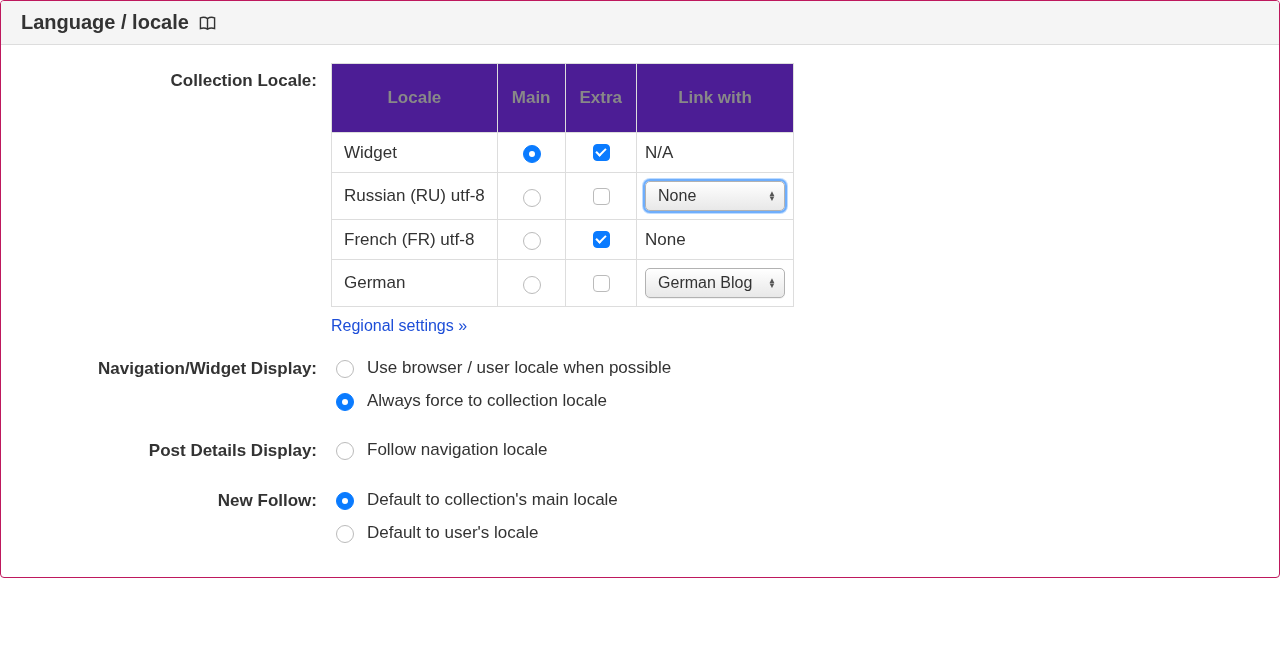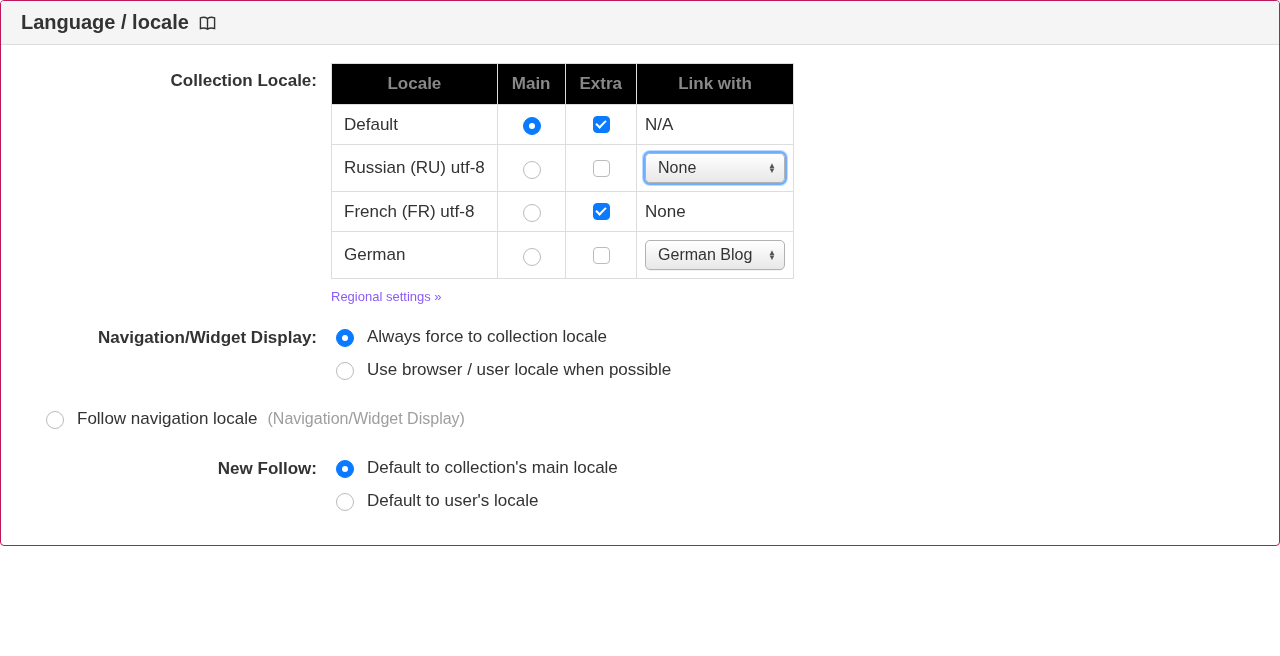--- a/index.html
+++ b/index.html
@@ -63,25 +63,25 @@
   }
   table.locale-table th,
   table.locale-table td {
     border: 1px solid #ddd;
     padding: 8px 12px;
     text-align: left;
     vertical-align: middle;
     font-size: 17px;
   }
   table.locale-table th {
-    background: #000000;
+    background: #4c1d95;
     color: #888;
     font-weight: 600;
     text-align: center;
-    padding: 10px 14px;
+    padding: 24px 14px;
   }
   table.locale-table th.locale-col { min-width: 150px; }
   table.locale-table th.main-col,
   table.locale-table th.extra-col { width: 60px; }
   table.locale-table th.link-col { min-width: 150px; text-align: center; }
   table.locale-table td.center { text-align: center; }
   table.locale-table td.link-cell { padding: 8px 8px; }
 
   
   .radio {
@@ -170,22 +170,22 @@
     font-size: 8px;
     color: #555;
     margin-left: 10px;
   }
   .mac-select .arrows::before { content: "▲"; }
   .mac-select .arrows::after  { content: "▼"; }
 
   .regional-link {
     display: inline-block;
     margin-top: 10px;
-    color: #8b5cf6;
-    font-size: 13px;
+    color: #1d4ed8;
+    font-size: 16px;
     text-decoration: none;
     cursor: pointer;
   }
 
   .radio-row {
     display: flex;
     align-items: center;
     gap: 10px;
     margin-bottom: 12px;
     font-size: 17px;
@@ -221,21 +221,21 @@
           <thead>
             <tr>
               <th class="locale-col">Locale</th>
               <th class="main-col">Main</th>
               <th class="extra-col">Extra</th>
               <th class="link-col">Link with</th>
             </tr>
           </thead>
           <tbody id="locale-tbody">
               <tr>
-                <td>Default</td>
+                <td>Widget</td>
                 <td class="center"><input type="radio" name="mainlocale" class="radio" checked="" style=""></td>
                 <td class="center"><input type="checkbox" class="checkbox" checked="" style=""></td>
                 <td class="link-cell"><span class="na-text">N/A</span></td>
               </tr>
               <tr>
                 <td>Russian (RU) utf-8</td>
                 <td class="center"><input type="radio" name="mainlocale" class="radio" style=""></td>
                 <td class="center"><input type="checkbox" class="checkbox" style=""></td>
                 <td class="link-cell"><div class="mac-select focus">
                     <span>None</span>
@@ -261,38 +261,38 @@
         </table>
         <a class="regional-link">Regional settings »</a>
       </div>
     </div>
 
     <div class="section-group">
       <div class="form-row tight">
         <div class="form-label">Navigation/Widget Display:</div>
         <div class="form-value">
           <label class="radio-row">
+            <input type="radio" class="radio" name="navwidget" style="">
+            <span>Use browser / user locale when possible</span>
+          </label>
+          <label class="radio-row">
             <input type="radio" class="radio" name="navwidget" checked="" style="">
             <span>Always force to collection locale</span>
-          </label>
-          <label class="radio-row">
-            <input type="radio" class="radio" name="navwidget" style="">
-            <span>Use browser / user locale when possible</span>
           </label>
         </div>
       </div>
     </div>
 
     <div class="section-group">
       <div class="form-row tight">
+        <div class="form-label">Post Details Display:</div>
         <div class="form-value">
           <label class="radio-row">
             <input type="radio" class="radio" name="postdetails" style="">
             <span>Follow navigation locale</span>
-            <span class="hint">(Navigation/Widget Display)</span>
           </label>
         </div>
       </div>
     </div>
 
     <div class="section-group" style="margin-bottom:0">
       <div class="form-row tight">
         <div class="form-label">New Follow:</div>
         <div class="form-value">
           <label class="radio-row">

